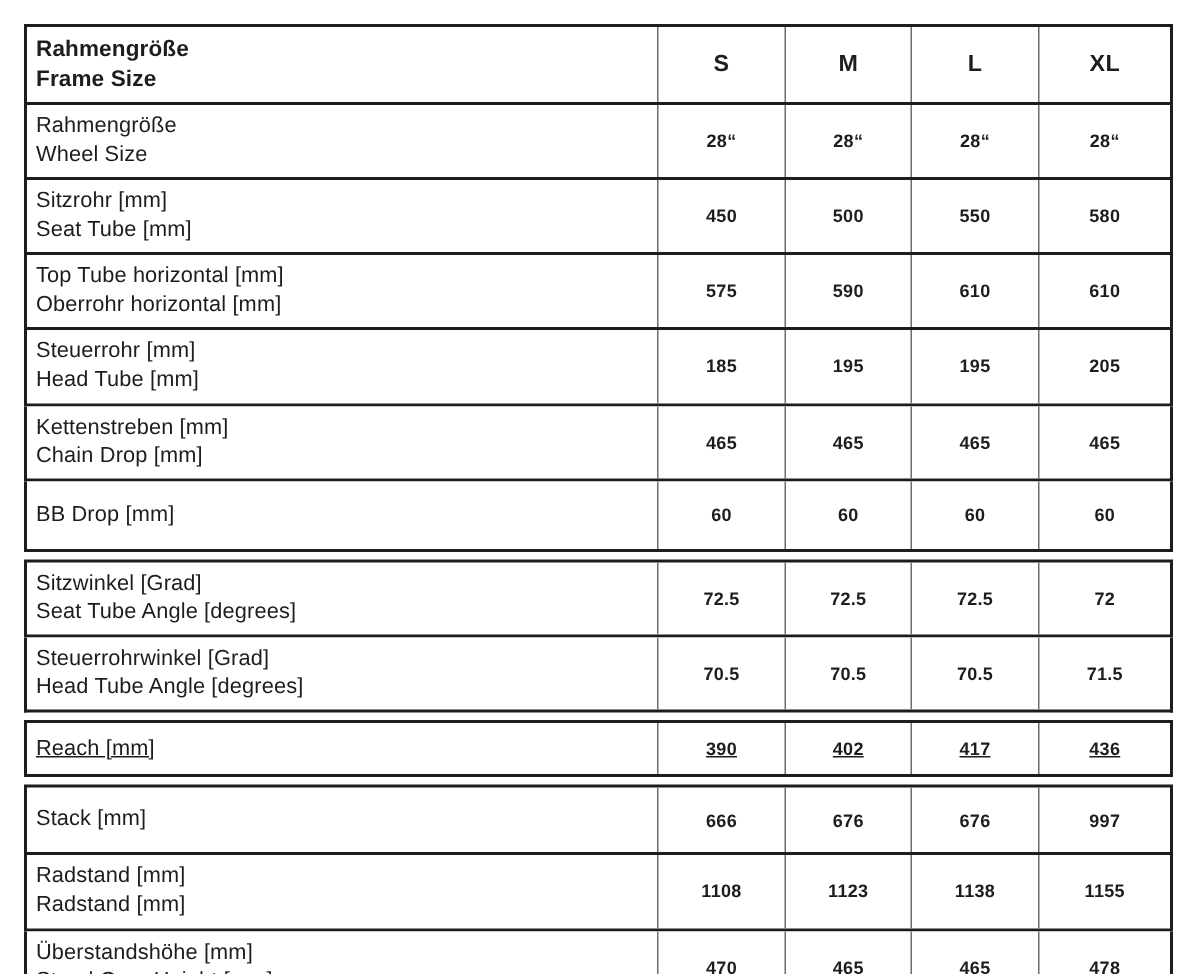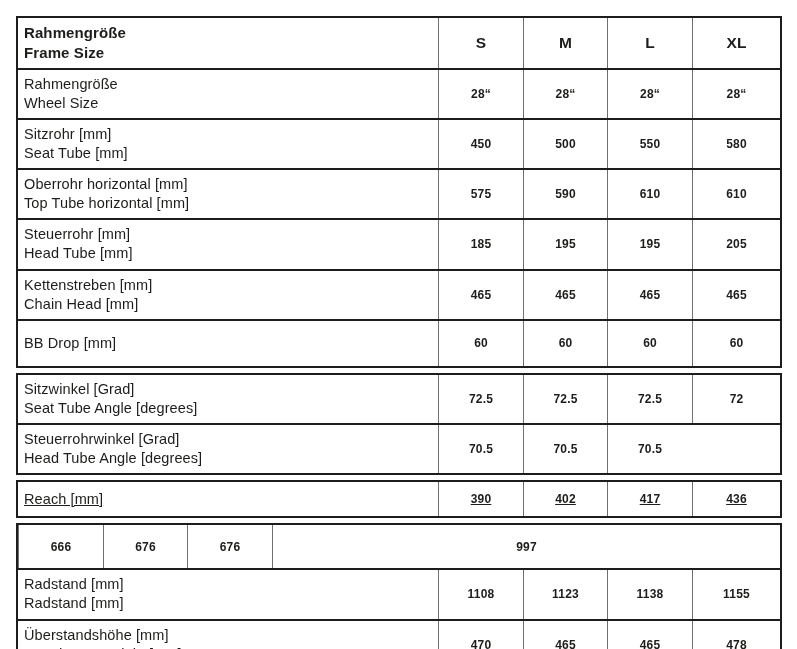--- a/index.html
+++ b/index.html
@@ -94,22 +94,22 @@
       <span>Seat Tube [mm]</span>
     </div>
     <div class="val-cell c1">450</div>
     <div class="val-cell c2">500</div>
     <div class="val-cell c3">550</div>
     <div class="val-cell c4">580</div>
   </div>
 
   <div class="row">
     <div class="label-cell">
+      <span>Top Tube horizontal [mm]</span>
       <span>Oberrohr horizontal [mm]</span>
-      <span>Top Tube horizontal [mm]</span>
     </div>
     <div class="val-cell c1">575</div>
     <div class="val-cell c2">590</div>
     <div class="val-cell c3">610</div>
     <div class="val-cell c4">610</div>
   </div>
 
   <div class="row">
     <div class="label-cell">
       <span>Steuerrohr [mm]</span>
@@ -117,21 +117,21 @@
     </div>
     <div class="val-cell c1">185</div>
     <div class="val-cell c2">195</div>
     <div class="val-cell c3">195</div>
     <div class="val-cell c4">205</div>
   </div>
 
   <div class="row">
     <div class="label-cell">
       <span>Kettenstreben [mm]</span>
-      <span>Chain Head [mm]</span>
+      <span>Chain Drop [mm]</span>
     </div>
     <div class="val-cell c1">465</div>
     <div class="val-cell c2">465</div>
     <div class="val-cell c3">465</div>
     <div class="val-cell c4">465</div>
   </div>
 
   <div class="row">
     <div class="label-cell">
       <span>BB Drop [mm]</span>
@@ -155,34 +155,39 @@
   </div>
 
   <div class="row">
     <div class="label-cell">
       <span>Steuerrohrwinkel [Grad]</span>
       <span>Head Tube Angle [degrees]</span>
     </div>
     <div class="val-cell c1">70.5</div>
     <div class="val-cell c2">70.5</div>
     <div class="val-cell c3">70.5</div>
+    <div class="val-cell c4">71.5</div>
   </div>
 
   <div class="row after-gap short">
     <div class="label-cell">
       <span>Reach [mm]</span>
       <span></span>
     </div>
     <div class="val-cell c1">390</div>
     <div class="val-cell c2">402</div>
     <div class="val-cell c3">417</div>
     <div class="val-cell c4">436</div>
   </div>
 
   <div class="row after-gap">
+    <div class="label-cell">
+      <span>Stack [mm]</span>
+      <span></span>
+    </div>
     <div class="val-cell c1">666</div>
     <div class="val-cell c2">676</div>
     <div class="val-cell c3">676</div>
     <div class="val-cell c4">997</div>
   </div>
 
   <div class="row">
     <div class="label-cell">
       <span>Radstand [mm]</span>
       <span>Radstand [mm]</span>

